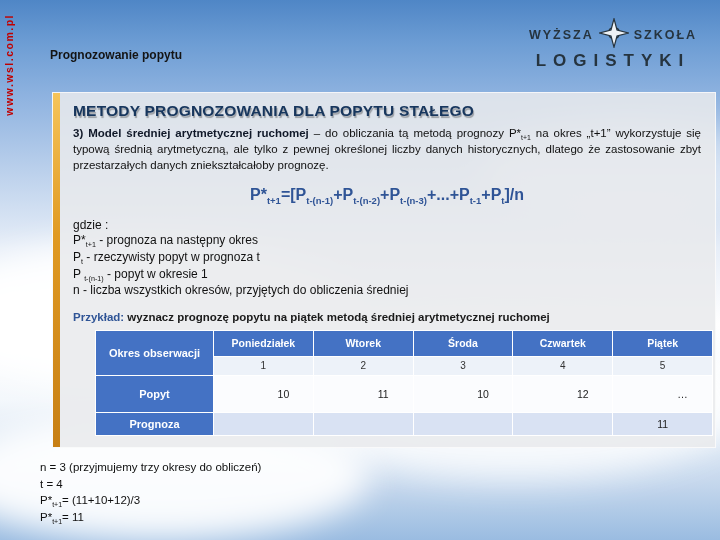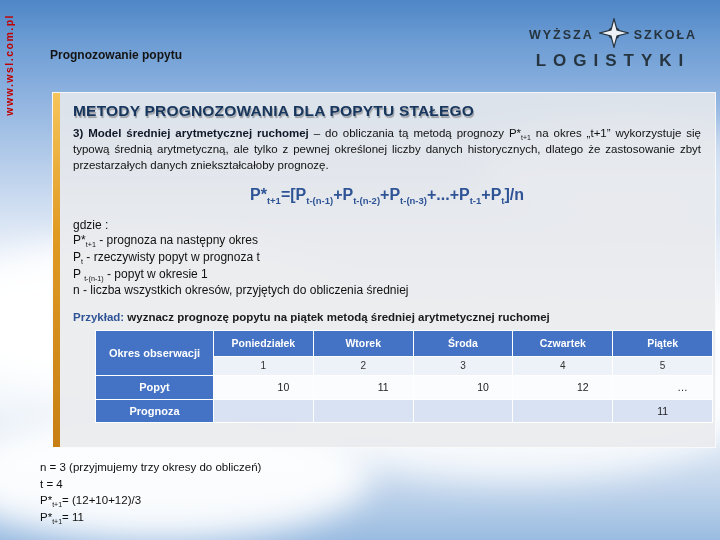--- a/index.html
+++ b/index.html
@@ -55,21 +55,21 @@
   .gdzie .gl { white-space:nowrap; }
 
   .example { margin-top:11px; font-size:11.5px; font-weight:bold; color:#1a1a1a; }
   .example .ex-label { color:#2F5496; }
 
   table.data { margin:7px 0 0 22px; width:618px; border-collapse:collapse; table-layout:fixed; }
   table.data td { border:1.5px solid #ffffff; text-align:center; vertical-align:middle; }
   td.blue { background:#4472C4; color:#ffffff; font-weight:bold; font-size:11px; }
   td.day  { background:#4472C4; color:#ffffff; font-weight:bold; font-size:10.5px; height:26px; }
   td.num  { background:#EDF2F9; color:#333; font-size:10px; height:19px; }
-  td.val  { background:#FBFCFE; color:#222; font-size:10.5px; height:24px;padding-left:40px; }
+  td.val  { background:#FBFCFE; color:#222; font-size:10.5px; height:37px;padding-left:40px; }
   td.prg  { background:#D9E2F3; color:#222; font-size:10.5px; height:23px; }
 
   .notes { position:absolute; left:40px; top:460px; z-index:2; font-size:11.5px; color:#101010; line-height:1.35; }
   .notes sub { font-size:7px; }
 </style>
 </head>
 <body>
 
 <div class="slide">
 
@@ -156,17 +156,17 @@
         <td class="prg"></td>
         <td class="prg">11</td>
       </tr>
     </tbody>
       </table>
   </div>
 
   <div class="notes">
     <div><span>n = 3 (przyjmujemy trzy okresy do obliczeń)</span><sub></sub><span></span></div>
     <div><span>t = 4</span><sub></sub><span></span></div>
-    <div><span>P*</span><sub>t+1</sub><span>= (12+10+12)/3</span></div>
+    <div><span>P*</span><sub>t+1</sub><span>= (11+10+12)/3</span></div>
     <div><span>P*</span><sub>t+1</sub><span>= 11</span></div>
   </div>
 
 </div>
 
 </body></html>

